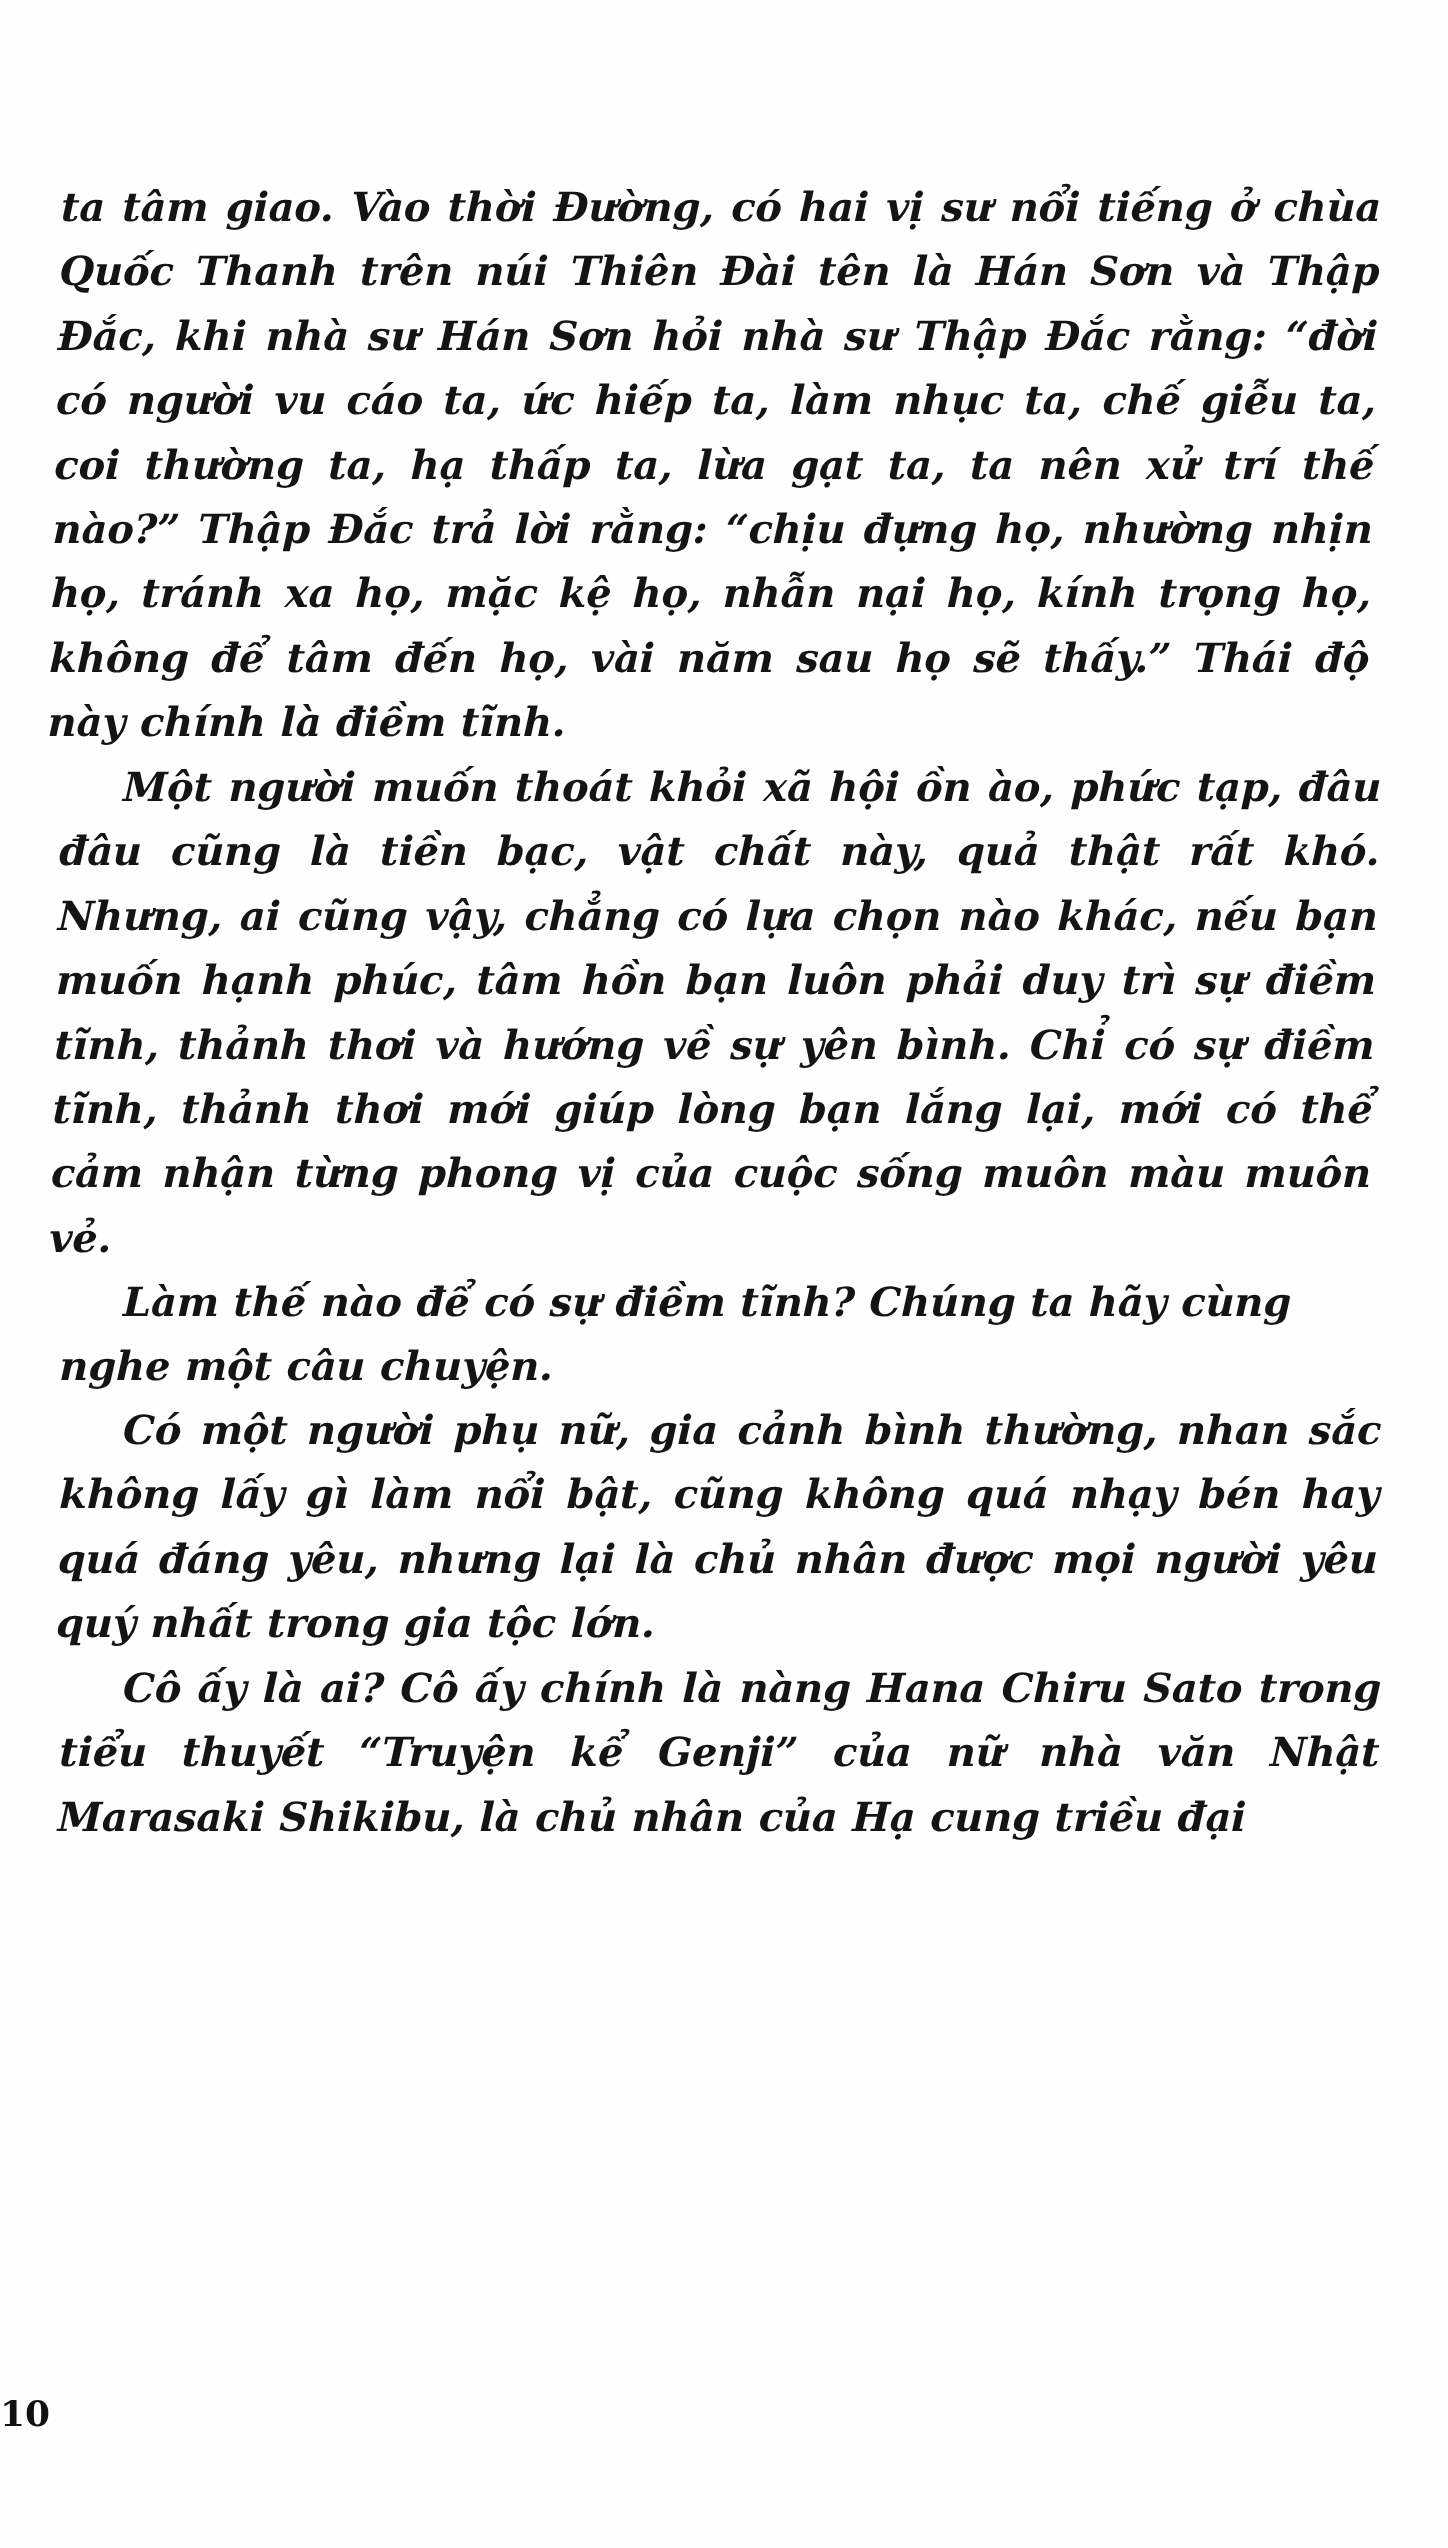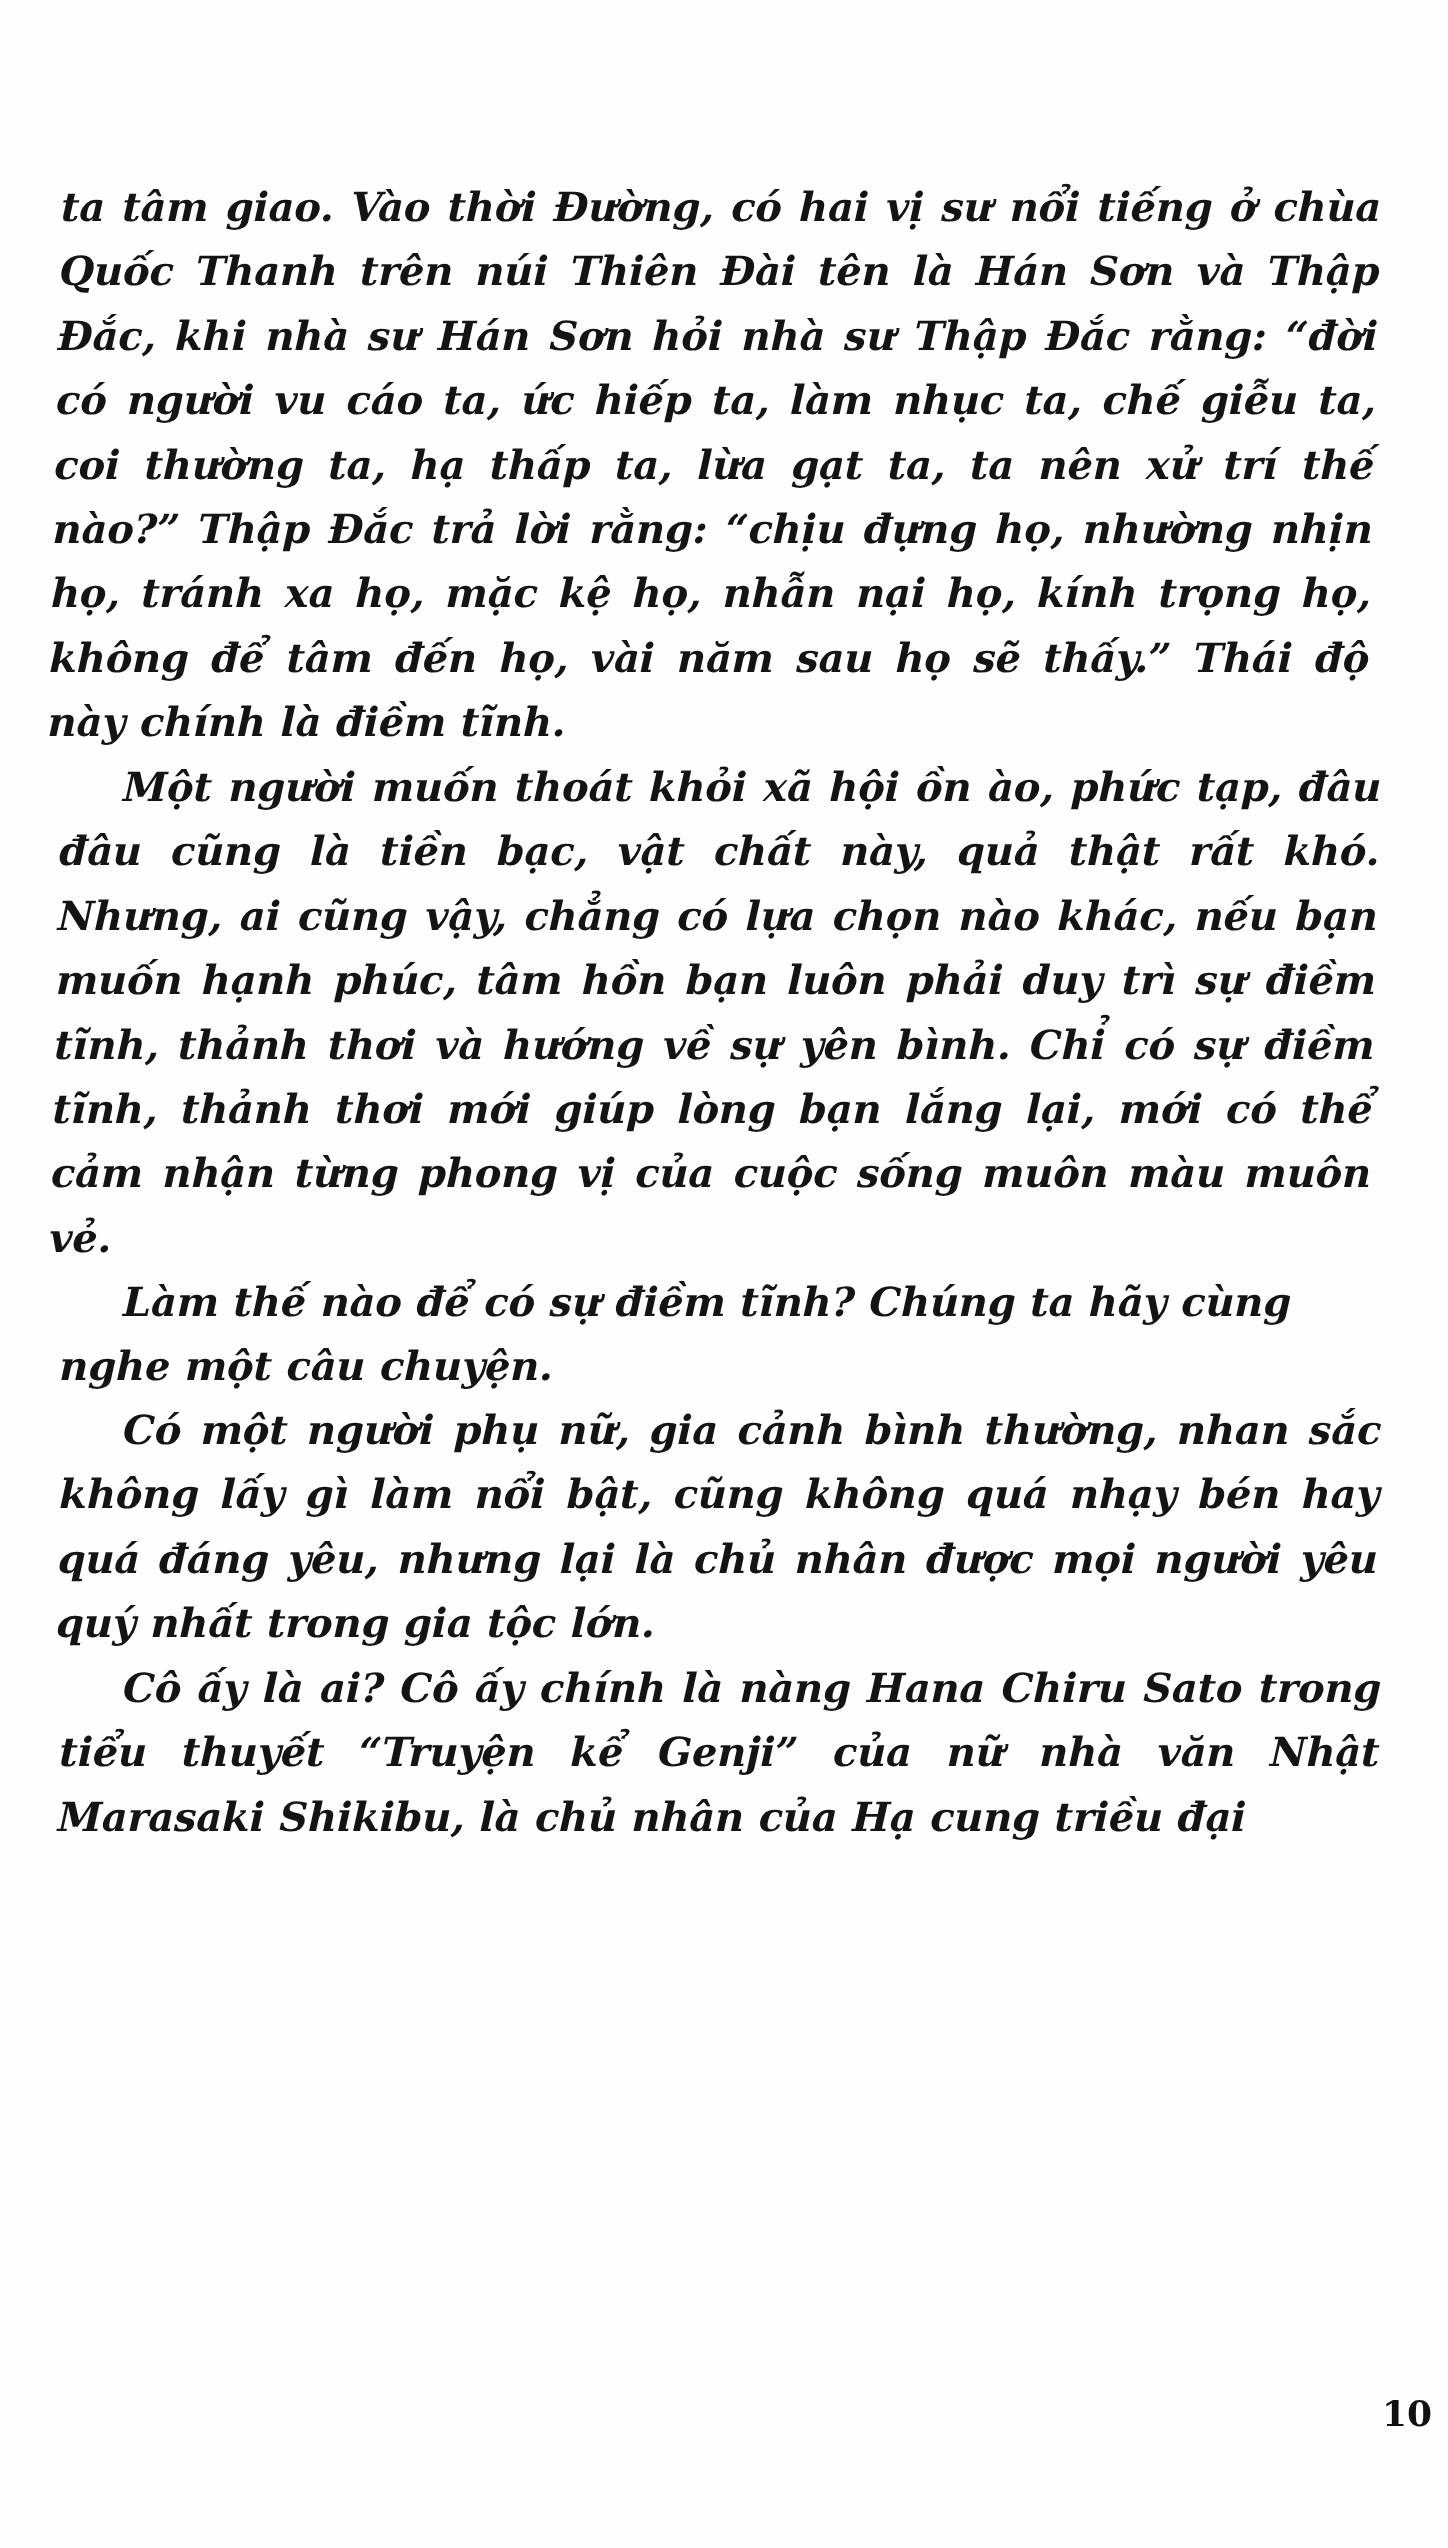--- a/index.html
+++ b/index.html
@@ -47,23 +47,23 @@
   }
   p.indent {
     text-indent: 62px;
   }
   p.last-line-left {
     text-align: left;
   }
   .page-number {
     position: absolute;
     left: 0;
-    right: 16px;
+    right: 0;
     top: 2392px;
-    text-align: right;
+    text-align: left;
     font-family: "DejaVu Serif", "Liberation Serif", serif;
     font-weight: 700;
     font-size: 36px;
     color: #111111;
   }
 </style>
 </head>
 <body>
 
 <div class="page">

